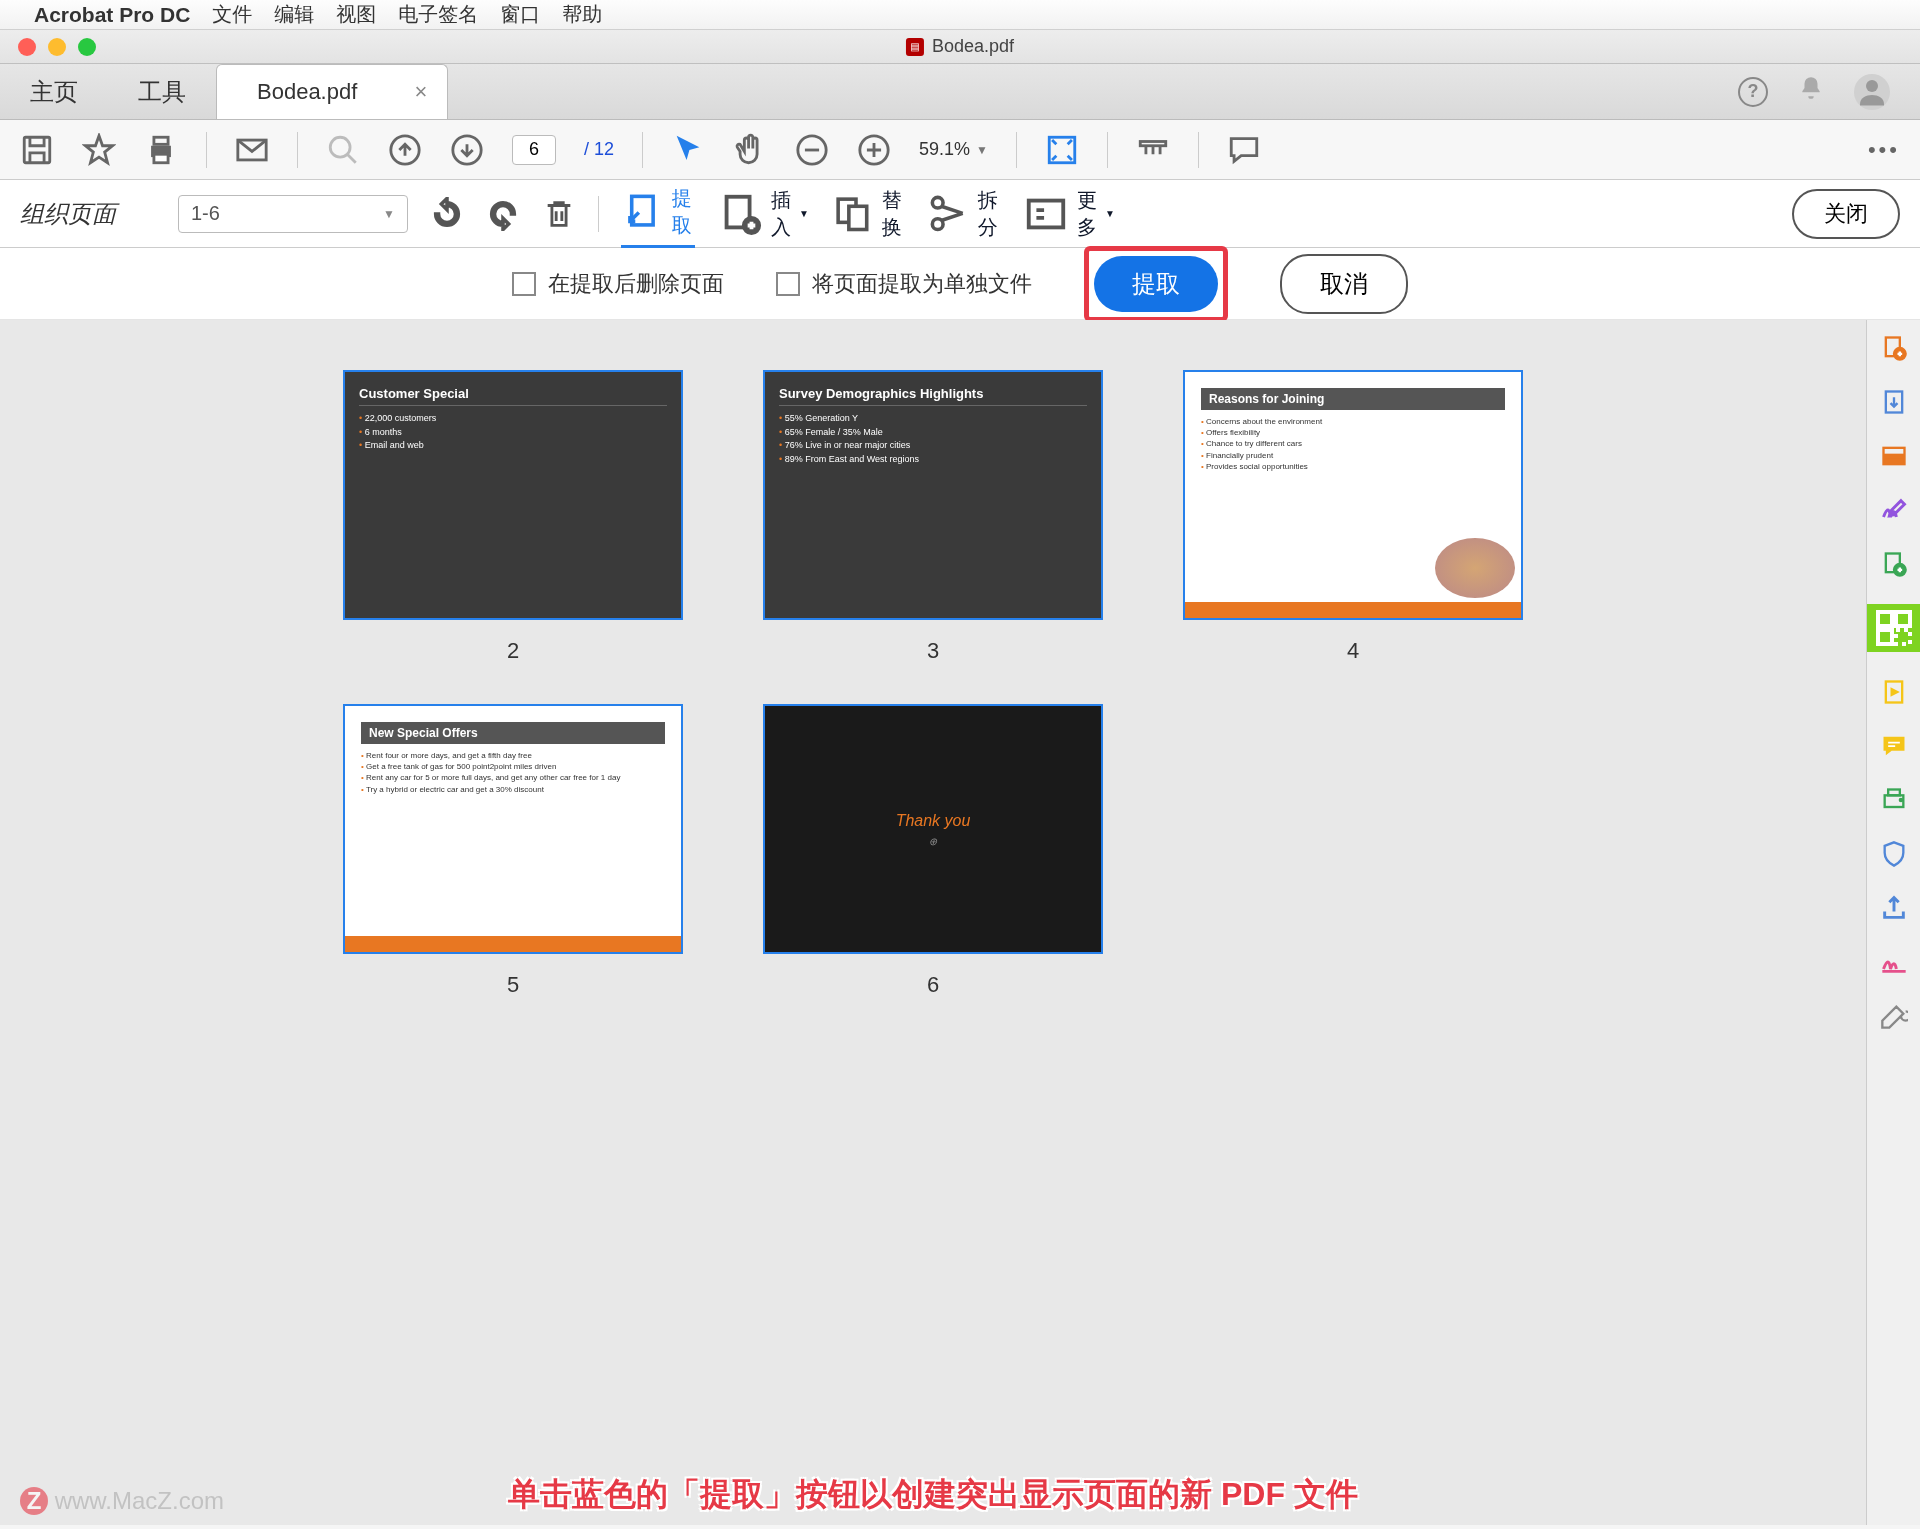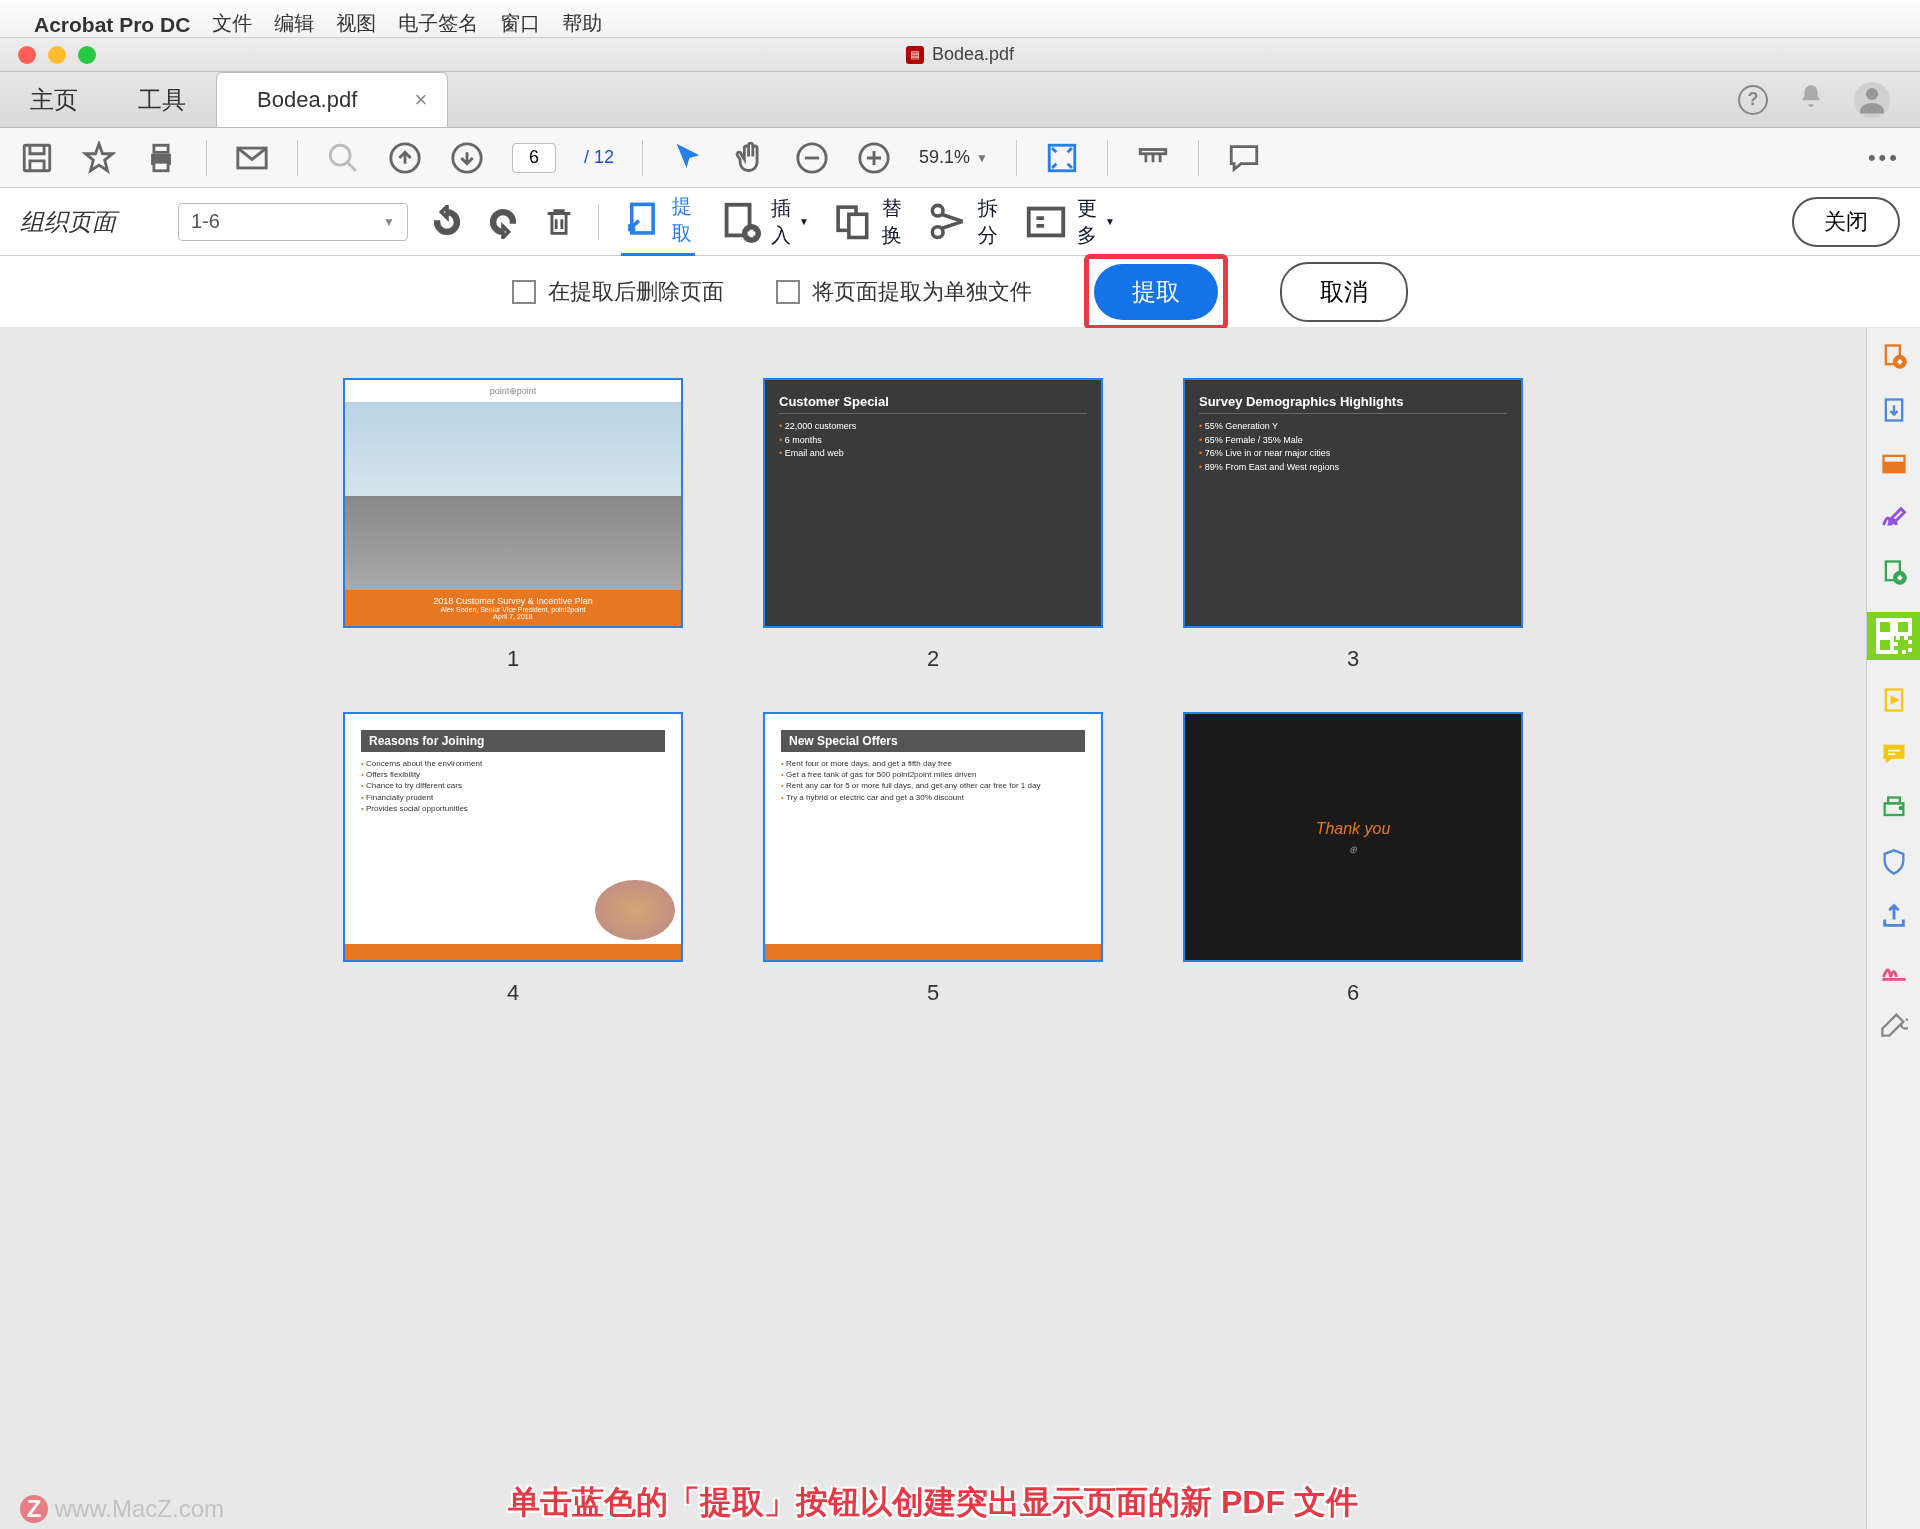--- a/index.html
+++ b/index.html
@@ -1,17 +1,17 @@
 <!DOCTYPE html>
 <html><head>
 <meta charset="utf-8">
 <style>
   * { box-sizing: border-box; margin: 0; padding: 0; }
   body { font-family: -apple-system, "Helvetica Neue", sans-serif; background: #f5f5f5; width: 1920px; height: 1529px; overflow: hidden; font-size: 14px; color: #333; }
-  .menubar { height: 38px; background: linear-gradient(#fdfdfd,#f2f2f2); border-bottom: 1px solid #d0d0d0; display: flex; align-items: flex-end; padding: 0 12px; gap: 22px; font-size: 20px; }
+  .menubar { height: 30px; background: linear-gradient(#fdfdfd,#f2f2f2); border-bottom: 1px solid #d0d0d0; display: flex; align-items: center; padding: 0 12px; gap: 22px; font-size: 20px; }
   .menubar .apple { font-size: 22px; }
   .menubar .appname { font-weight: 700; font-size: 21px; }
   .titlebar { height: 34px; background: linear-gradient(#ededed,#e3e3e3); border-bottom: 1px solid #bfbfbf; display: flex; align-items: center; position: relative; }
   .traffic { display: flex; gap: 12px; padding-left: 18px; }
   .traffic span { width: 18px; height: 18px; border-radius: 50%; display: inline-block; }
   .tr-red { background: #ff5f57; } .tr-yellow { background: #febc2e; } .tr-green { background: #28c840; }
   .win-title { position: absolute; left: 50%; transform: translateX(-50%); display: flex; align-items: center; gap: 8px; font-size: 18px; color: #444; }
   .pdf-badge { width: 18px; height: 18px; background: #b30000; color: #fff; font-size: 10px; border-radius: 3px; display: flex; align-items: center; justify-content: center; }
   .tabbar { height: 56px; background: linear-gradient(#e6e6e6,#d9d9d9); display: flex; align-items: flex-end; border-bottom: 1px solid #bbb; }
   .tab-plain { padding: 0 30px; font-size: 24px; color: #333; height: 100%; display: flex; align-items: center; }
@@ -298,34 +298,20 @@
   <span class="extract-btn-wrap">
     <button class="extract-btn">提取</button>
   </span>
   <button class="cancel-btn">取消</button>
 </div>
 
 <div class="main-area">
   <div class="thumbs-area">
     <div class="thumb-grid">
 
-      <div class="thumb-cell">
-        <div class="thumb">
-          <div class="slide-light">
-            <div class="logo">point⊕point</div>
-            <div class="img-area"></div>
-            <div class="orange-bar">
-              <div>2018 Customer Survey &amp; Incentive Plan</div>
-              <div style="font-size:7px">Alex Soden, Senior Vice President, point2point</div>
-              <div style="font-size:7px">April 7, 2018</div>
-            </div>
-          </div>
-        </div>
-        <span class="thumb-num">1</span>
-      </div>
 
       <div class="thumb-cell">
         <div class="thumb">
           <div class="slide-dark">
             <h4>Customer Special</h4>
             <ul>
               <li>22,000 customers</li>
               <li>6 months</li>
               <li>Email and web</li>
             </ul>

